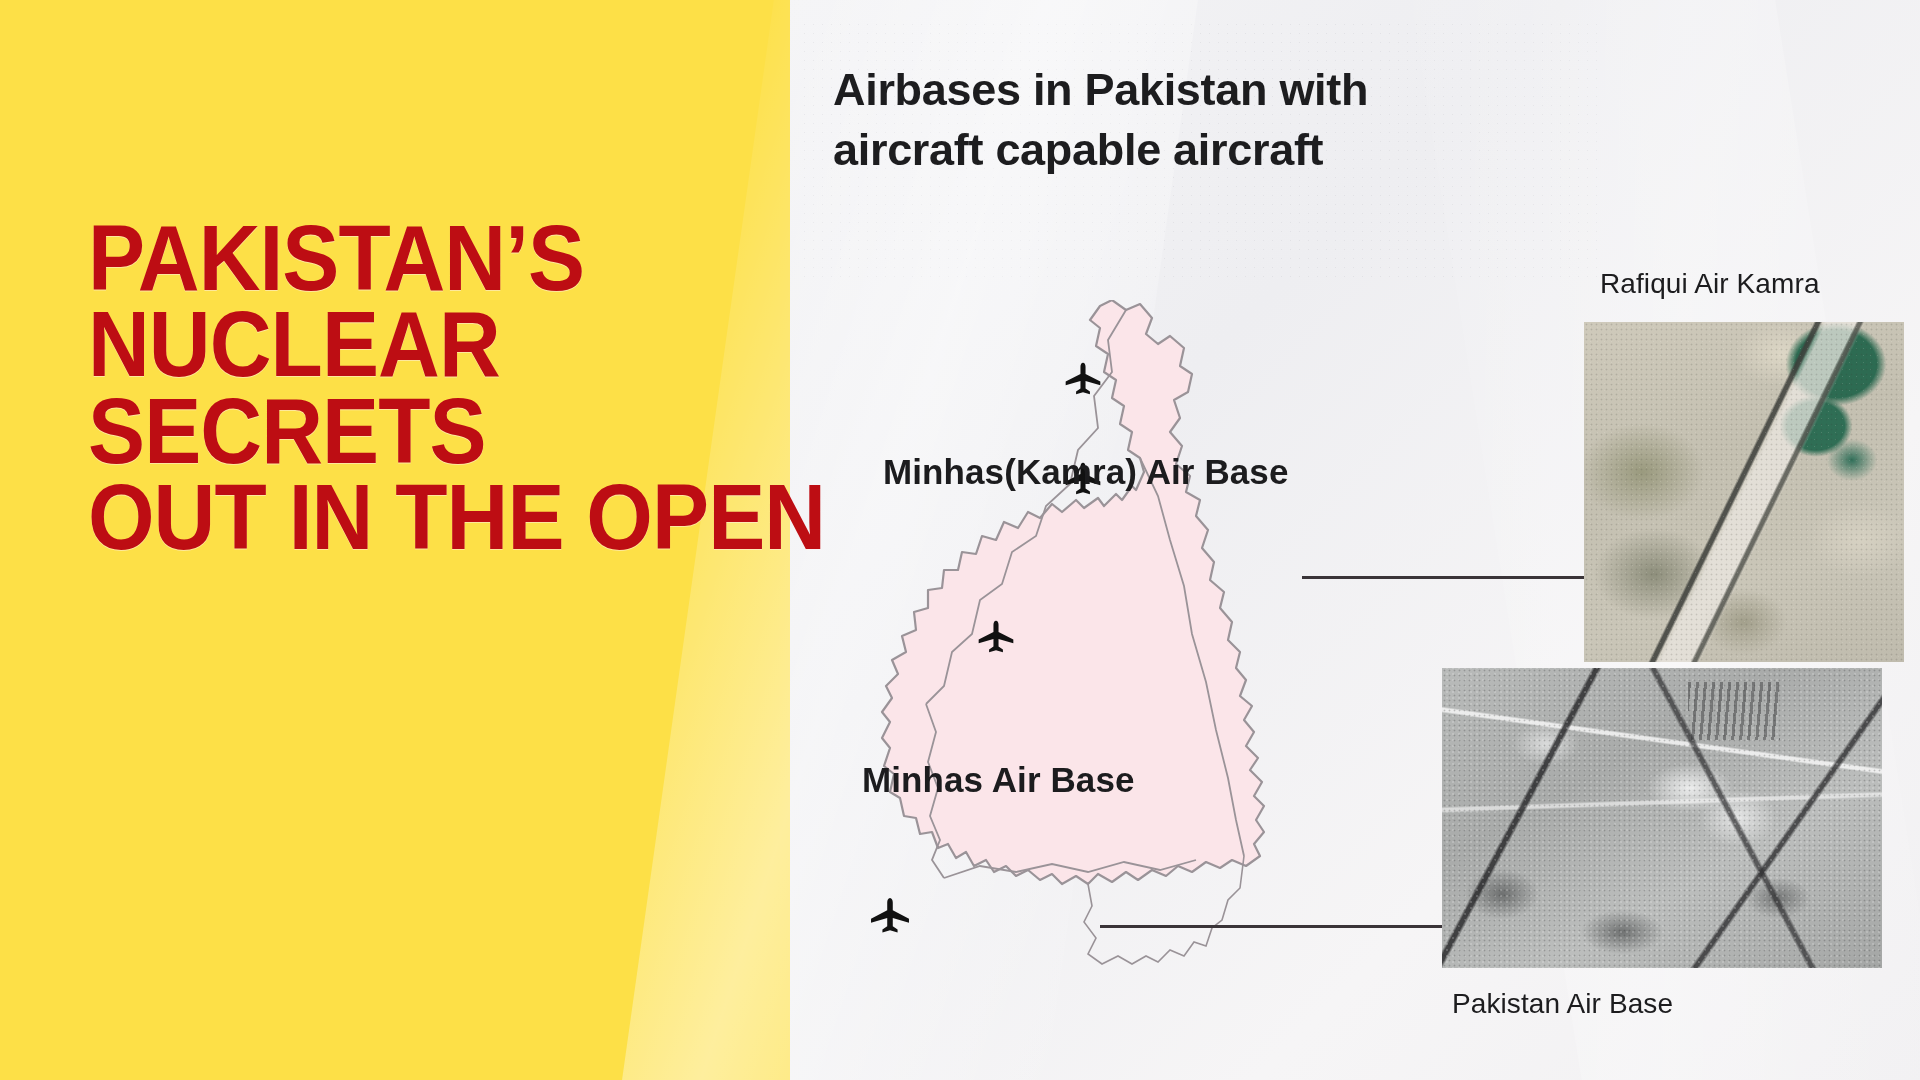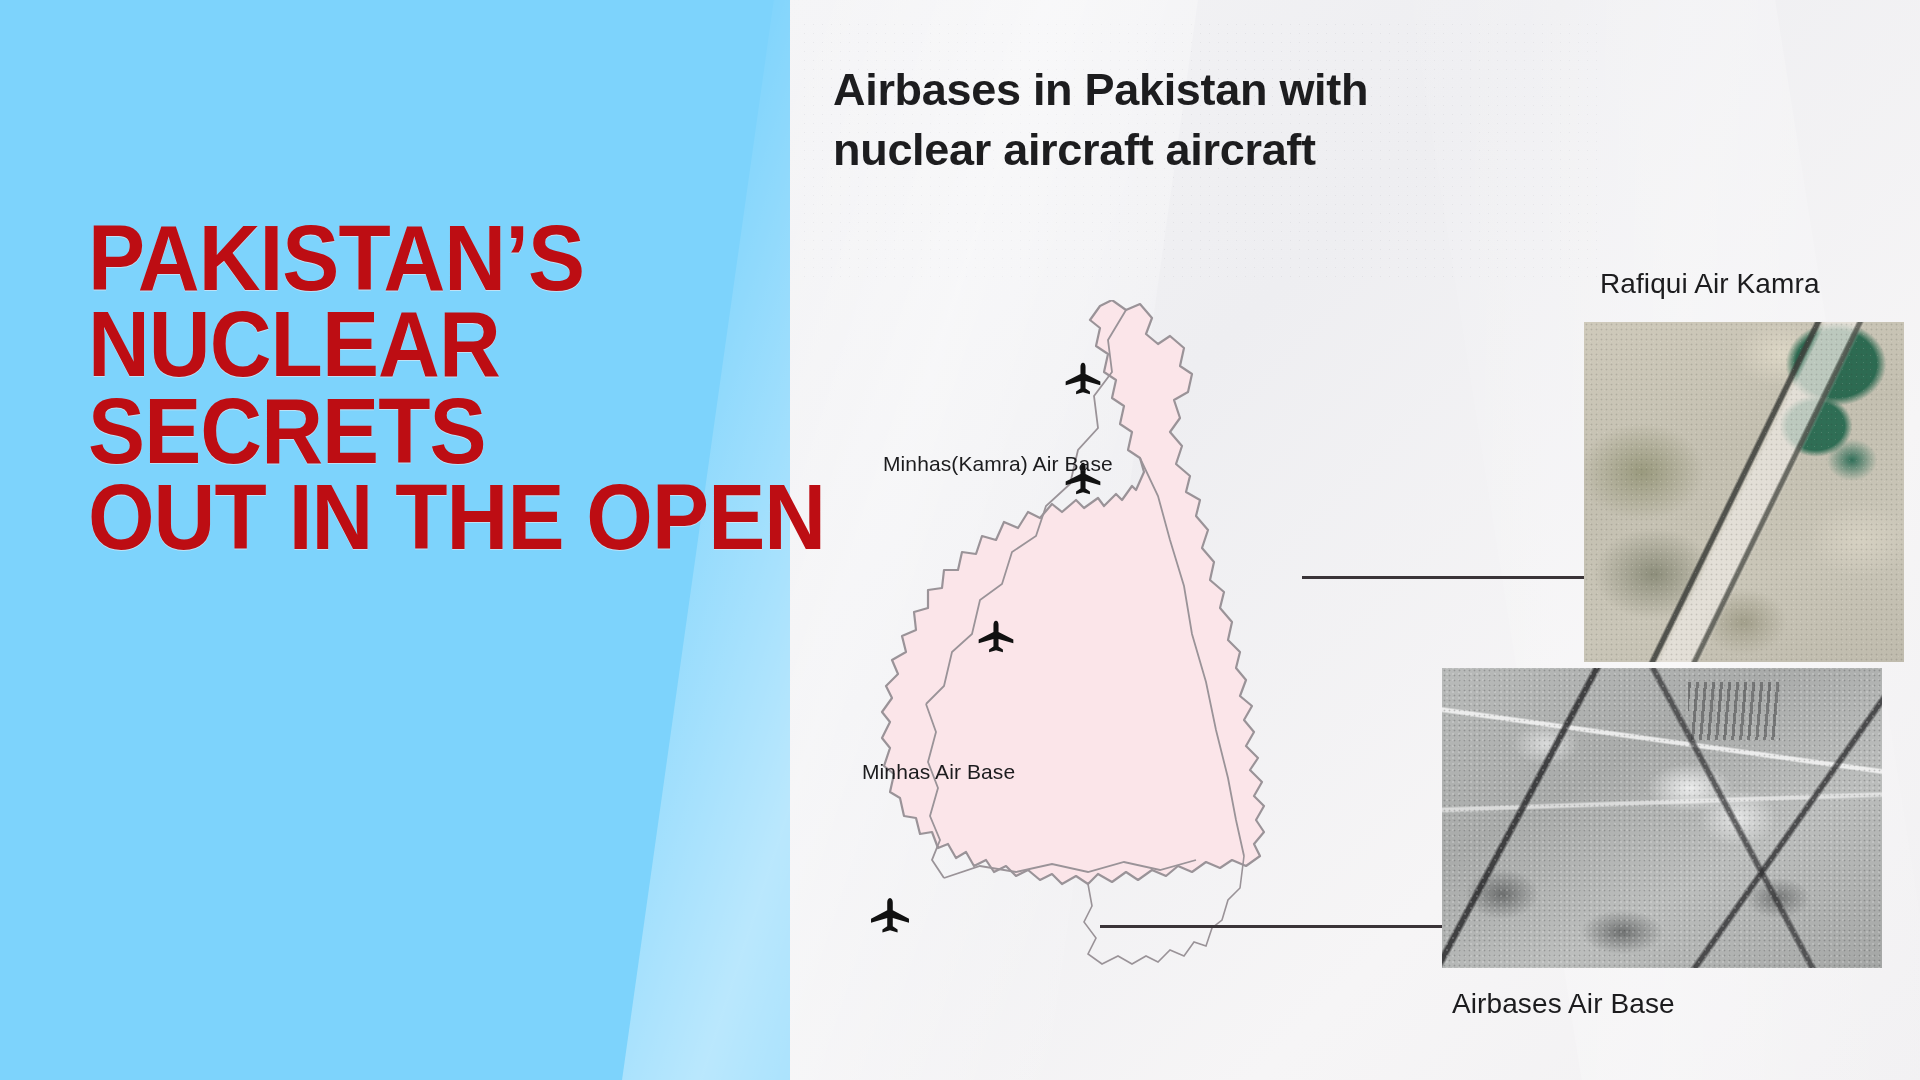--- a/index.html
+++ b/index.html
@@ -4,21 +4,21 @@
 <style>
   html,body{margin:0;padding:0;}
   body{
     width:1920px;height:1080px;overflow:hidden;
     background:#f0f0f1;
     font-family:"Liberation Sans","DejaVu Sans",sans-serif;
     position:relative;
   }
 
   
-  #stage{position:absolute;inset:0;overflow:hidden;background:#7dd3fc;}
+  #stage{position:absolute;inset:0;overflow:hidden;background:#fde047;}
   .bg-right{
     position:absolute;left:790px;top:0;width:1130px;height:1080px;
     background:linear-gradient(135deg,#f4f4f6 0%,#eeeef1 35%,#f6f5f6 70%,#f1f0f2 100%);
   }
   .bg-sheen{
     position:absolute;left:700px;top:-120px;width:420px;height:1320px;
     background:linear-gradient(100deg,rgba(255,255,255,0) 0%,rgba(255,255,255,.85) 45%,rgba(255,255,255,0) 100%);
     transform:rotate(8deg);opacity:.55;
   }
   .bg-sheen2{
@@ -54,21 +54,21 @@
   
   #map-wrap{position:absolute;left:840px;top:300px;width:640px;height:700px;}
   #map-svg{position:absolute;left:0;top:0;}
 
   
   .plane{position:absolute;color:#111;line-height:0;}
   .plane svg{display:block;}
 
   
   .map-label{
-    position:absolute;font-size:21px;color:#1c1c1e;font-weight:400;
+    position:absolute;font-size:35px;color:#1c1c1e;font-weight:700;
     white-space:nowrap;letter-spacing:.1px;
   }
 
   
   .connector{position:absolute;height:3px;background:#3a3438;}
 
   
   .photo{position:absolute;overflow:hidden;}
   .photo-caption{
     position:absolute;font-size:28px;color:#1c1c1e;white-space:nowrap;letter-spacing:.1px;
@@ -135,21 +135,21 @@
 
 <div id="stage">
 
   <div class="bg-right"></div>
   <div class="bg-dots"></div>
   <div class="bg-sheen"></div>
   <div class="bg-sheen2"></div>
 
   <div id="map-caption">
     <span class="l1">Airbases in Pakistan with</span>
-    <span class="l2">nuclear aircraft aircraft</span>
+    <span class="l2">aircraft capable aircraft</span>
   </div>
 
   <div id="promo-title">
     <span class="tl">PAKISTAN’S</span>
     <span class="tl">NUCLEAR</span>
     <span class="tl">SECRETS</span>
     <span class="tl">OUT IN THE OPEN</span>
   </div>
 
   <div id="map-wrap">
@@ -215,15 +215,15 @@
 
   <div class="photo-caption" style="left:1600px;top:268px;">Rafiqui Air Kamra</div>
   <div class="photo" id="photo-rafiqui">
     <div class="grain"></div>
   </div>
 
   <div class="photo" id="photo-masroor">
     <div class="grain"></div>
     <div class="hangars"></div>
   </div>
-  <div class="photo-caption" style="left:1452px;top:988px;">Airbases Air Base</div>
+  <div class="photo-caption" style="left:1452px;top:988px;">Pakistan Air Base</div>
 
 </div>
 
 </body></html>

